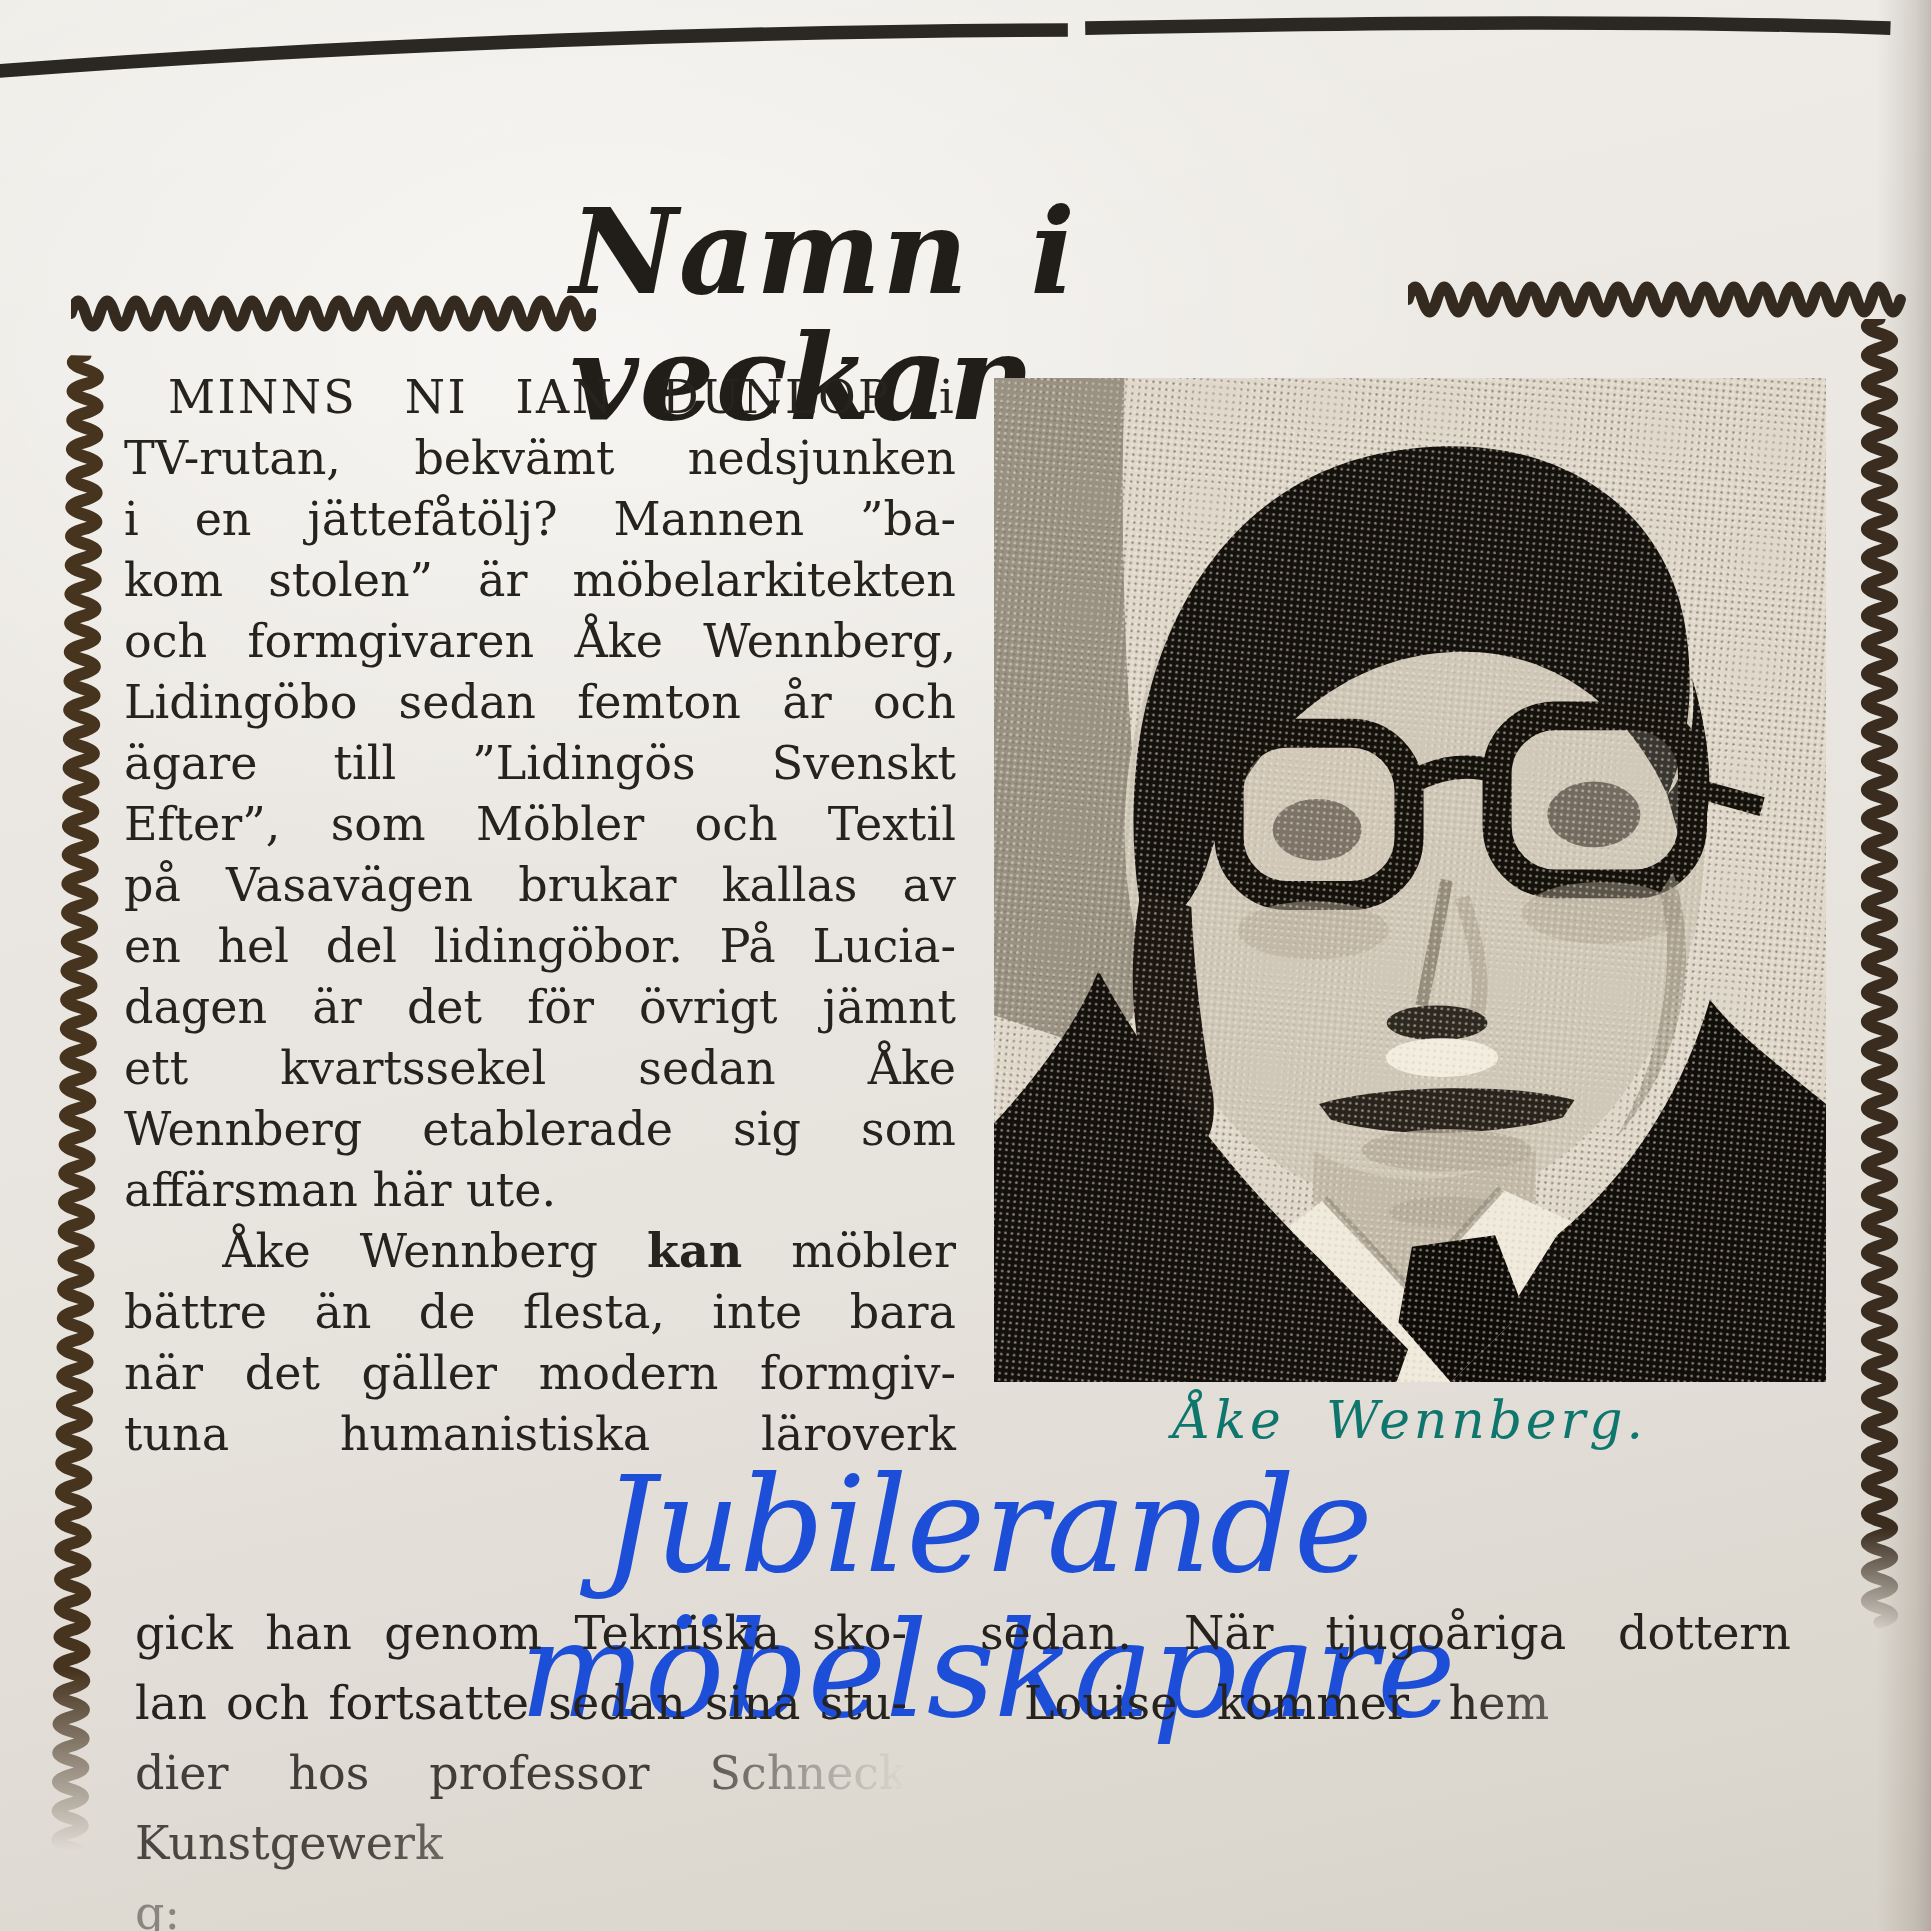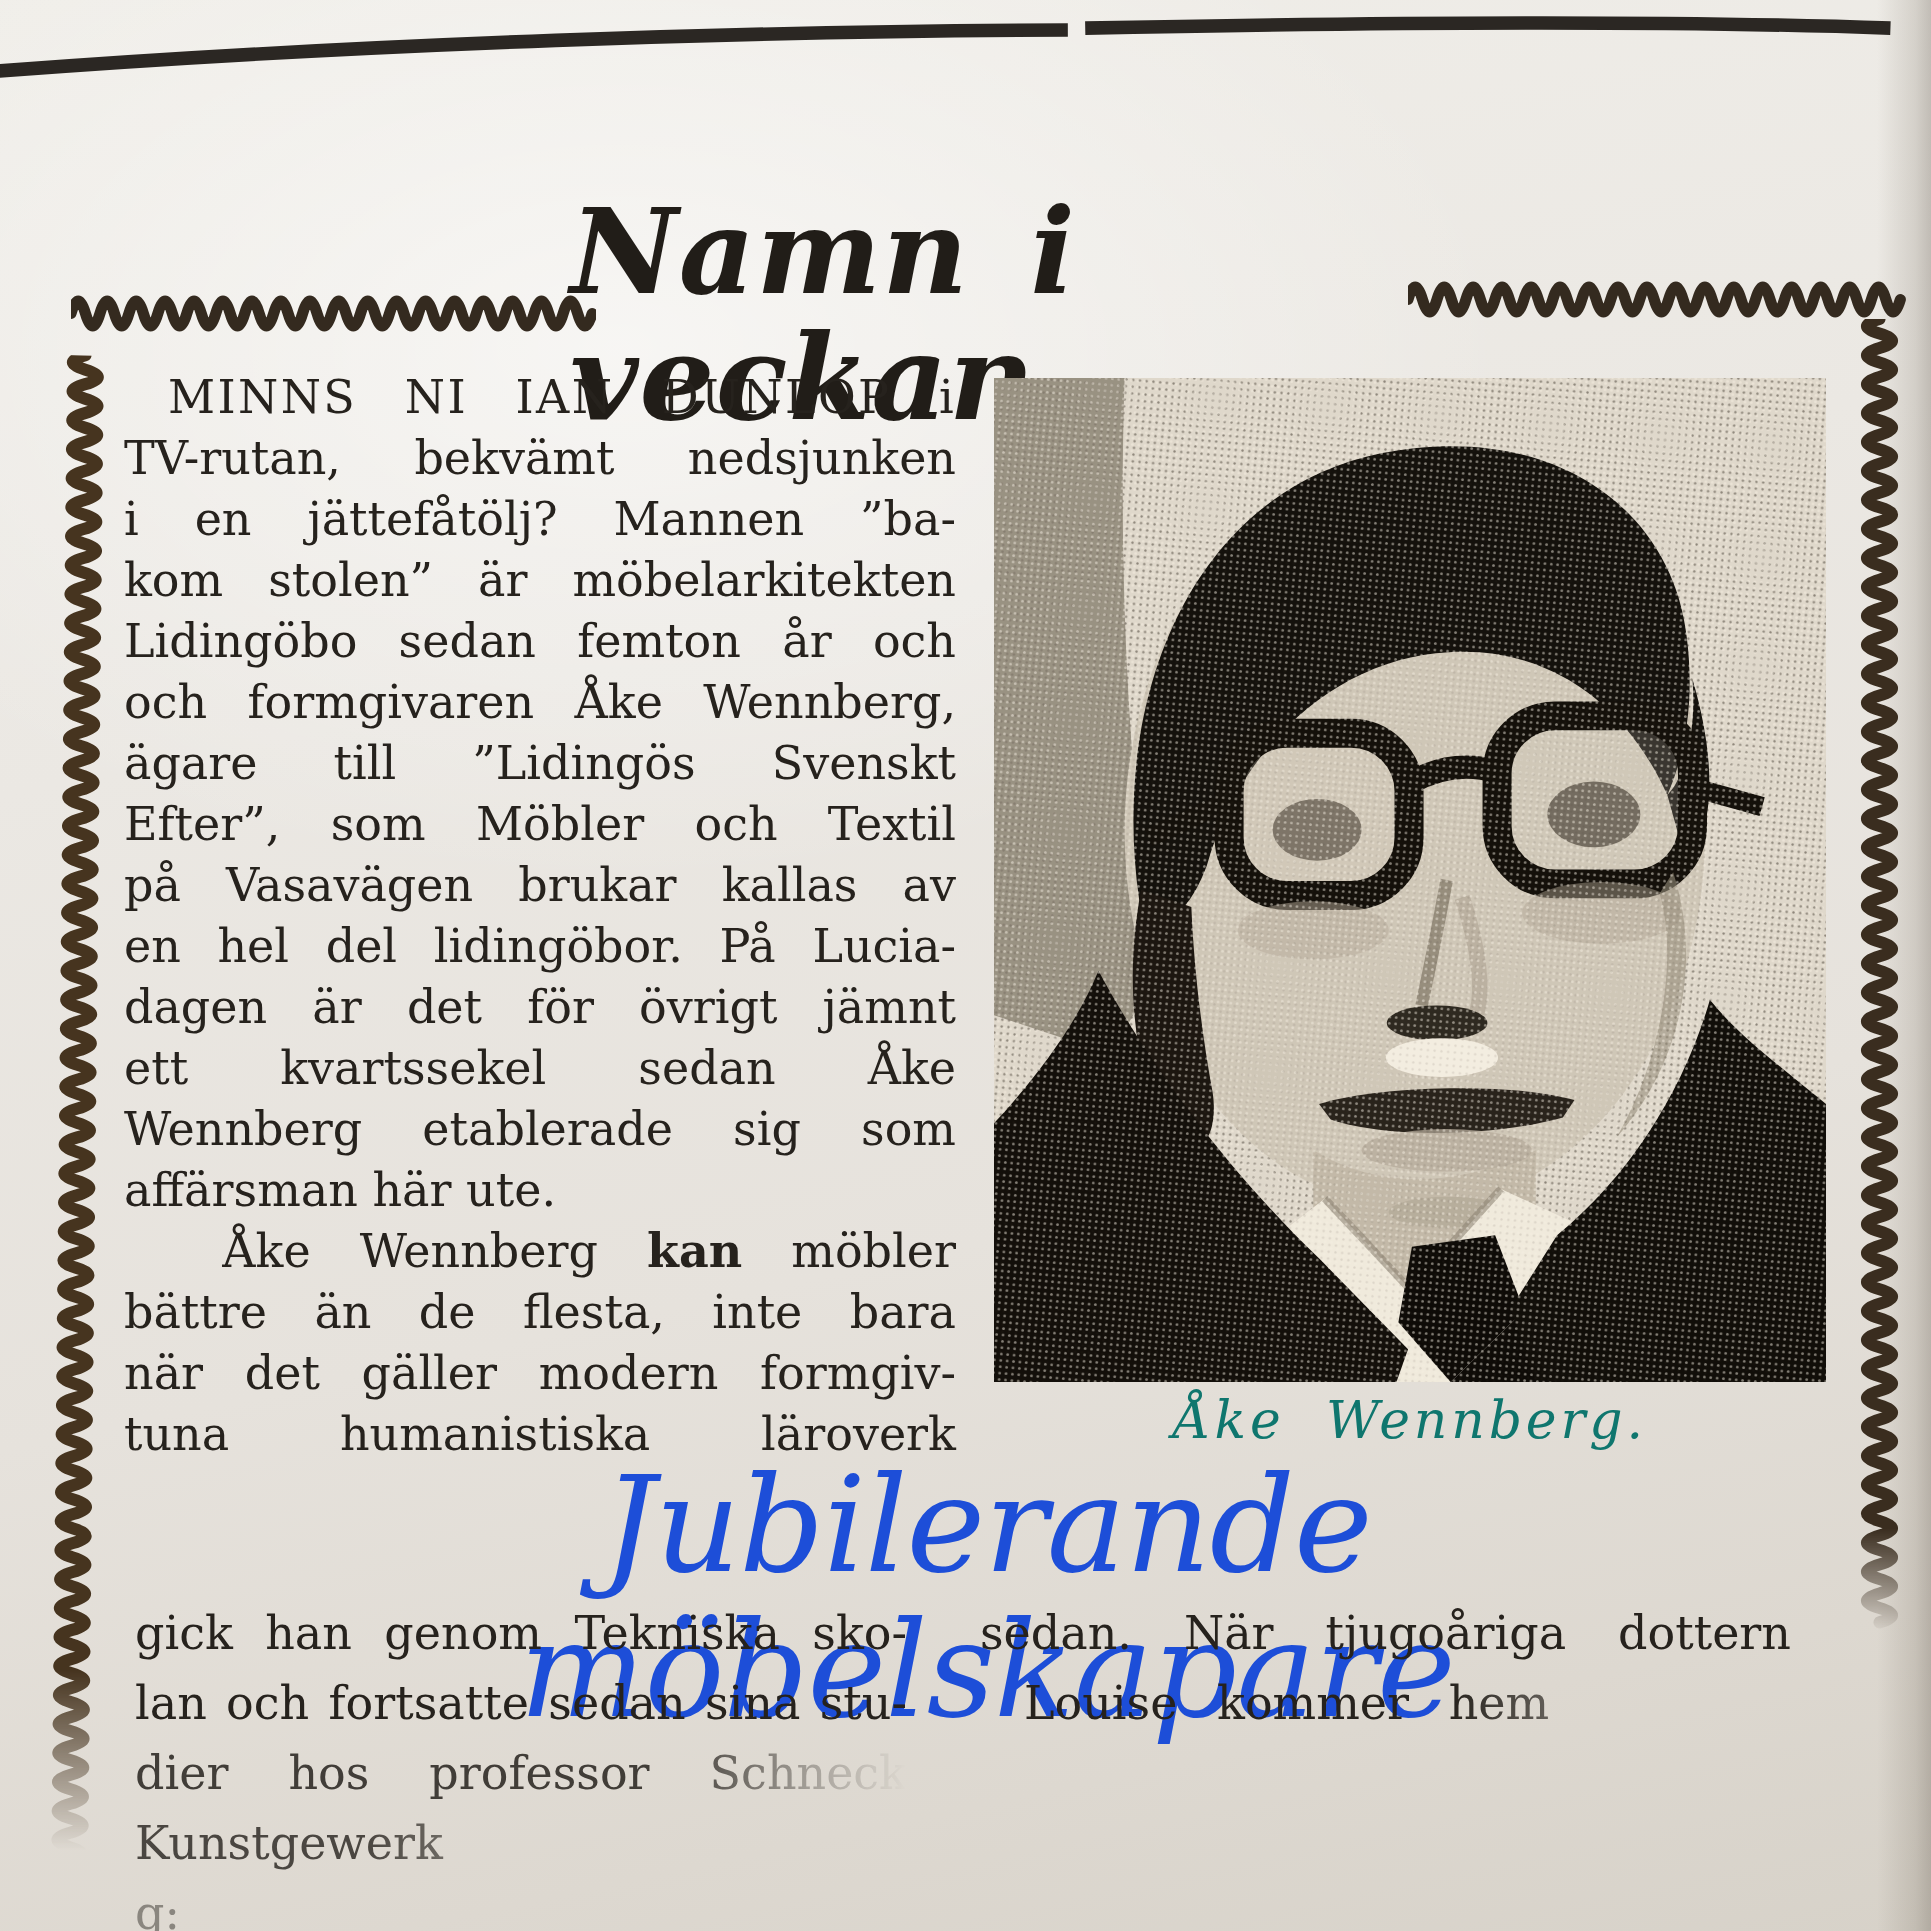--- a/index.html
+++ b/index.html
@@ -91,22 +91,22 @@
     </svg>
   <svg class="zz zz-right-v" width="39" height="1315" viewBox="0 0 40 1362">
       <path d="M20,0 Q-6,7.5 20,15 Q46,22.5 20,30 Q-6,37.5 20,45 Q46,52.5 20,60 Q-6,67.5 20,75 Q46,82.5 20,90 Q-6,97.5 20,105 Q46,112.5 20,120 Q-6,127.5 20,135 Q46,142.5 20,150 Q-6,157.5 20,165 Q46,172.5 20,180 Q-6,187.5 20,195 Q46,202.5 20,210 Q-6,217.5 20,225 Q46,232.5 20,240 Q-6,247.5 20,255 Q46,262.5 20,270 Q-6,277.5 20,285 Q46,292.5 20,300 Q-6,307.5 20,315 Q46,322.5 20,330 Q-6,337.5 20,345 Q46,352.5 20,360 Q-6,367.5 20,375 Q46,382.5 20,390 Q-6,397.5 20,405 Q46,412.5 20,420 Q-6,427.5 20,435 Q46,442.5 20,450 Q-6,457.5 20,465 Q46,472.5 20,480 Q-6,487.5 20,495 Q46,502.5 20,510 Q-6,517.5 20,525 Q46,532.5 20,540 Q-6,547.5 20,555 Q46,562.5 20,570 Q-6,577.5 20,585 Q46,592.5 20,600 Q-6,607.5 20,615 Q46,622.5 20,630 Q-6,637.5 20,645 Q46,652.5 20,660 Q-6,667.5 20,675 Q46,682.5 20,690 Q-6,697.5 20,705 Q46,712.5 20,720 Q-6,727.5 20,735 Q46,742.5 20,750 Q-6,757.5 20,765 Q46,772.5 20,780 Q-6,787.5 20,795 Q46,802.5 20,810 Q-6,817.5 20,825 Q46,832.5 20,840 Q-6,847.5 20,855 Q46,862.5 20,870 Q-6,877.5 20,885 Q46,892.5 20,900 Q-6,907.5 20,915 Q46,922.5 20,930 Q-6,937.5 20,945 Q46,952.5 20,960 Q-6,967.5 20,975 Q46,982.5 20,990 Q-6,997.5 20,1005 Q46,1012.5 20,1020 Q-6,1027.5 20,1035 Q46,1042.5 20,1050 Q-6,1057.5 20,1065 Q46,1072.5 20,1080 Q-6,1087.5 20,1095 Q46,1102.5 20,1110 Q-6,1117.5 20,1125 Q46,1132.5 20,1140 Q-6,1147.5 20,1155 Q46,1162.5 20,1170 Q-6,1177.5 20,1185 Q46,1192.5 20,1200 Q-6,1207.5 20,1215 Q46,1222.5 20,1230 Q-6,1237.5 20,1245 Q46,1252.5 20,1260 Q-6,1267.5 20,1275 Q46,1282.5 20,1290 Q-6,1297.5 20,1305 Q46,1312.5 20,1320 Q-6,1327.5 20,1335 Q46,1342.5 20,1350"></path>
     </svg>
 
   <div class="col col1">
       <div class="line caps indent">MINNS NI IAN DUNLOP i</div>
       <div class="line">TV-rutan, bekvämt nedsjunken</div>
       <div class="line">i en jättefåtölj? Mannen ”ba-</div>
       <div class="line">kom stolen” är möbelarkitekten</div>
+      <div class="line">och formgivaren Åke Wennberg,</div>
       <div class="line">Lidingöbo sedan femton år och</div>
-      <div class="line">och formgivaren Åke Wennberg,</div>
       <div class="line">ägare till ”Lidingös Svenskt</div>
       <div class="line">Efter”, som Möbler och Textil</div>
       <div class="line">på Vasavägen brukar kallas av</div>
       <div class="line">en hel del lidingöbor. På Lucia-</div>
       <div class="line">dagen är det för övrigt jämnt</div>
       <div class="line">ett kvartssekel sedan Åke</div>
       <div class="line">Wennberg etablerade sig som</div>
       <div class="line noj">affärsman här ute.</div>
       <div class="line">&nbsp;&nbsp;Åke Wennberg <span class="b">kan</span> möbler</div>
       <div class="line">bättre än de flesta, inte bara</div>

